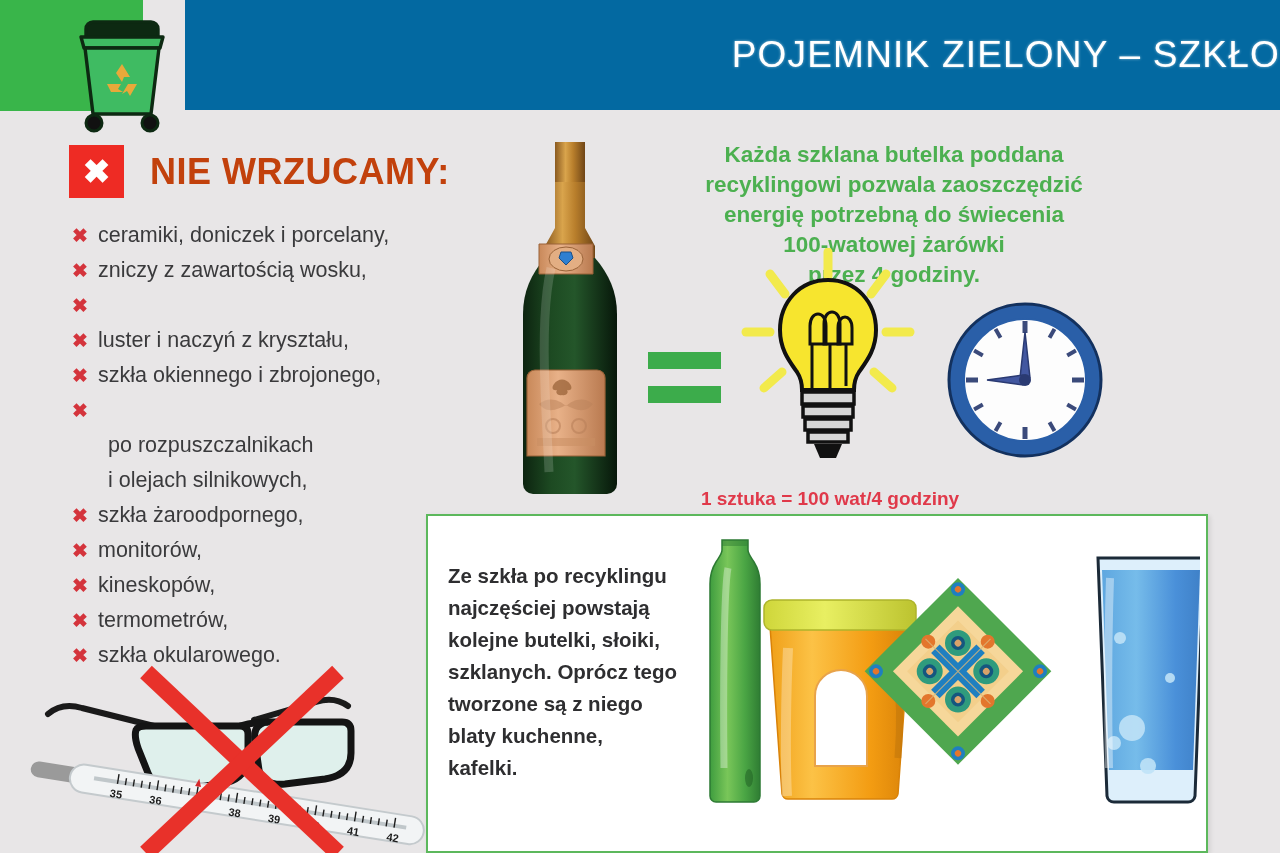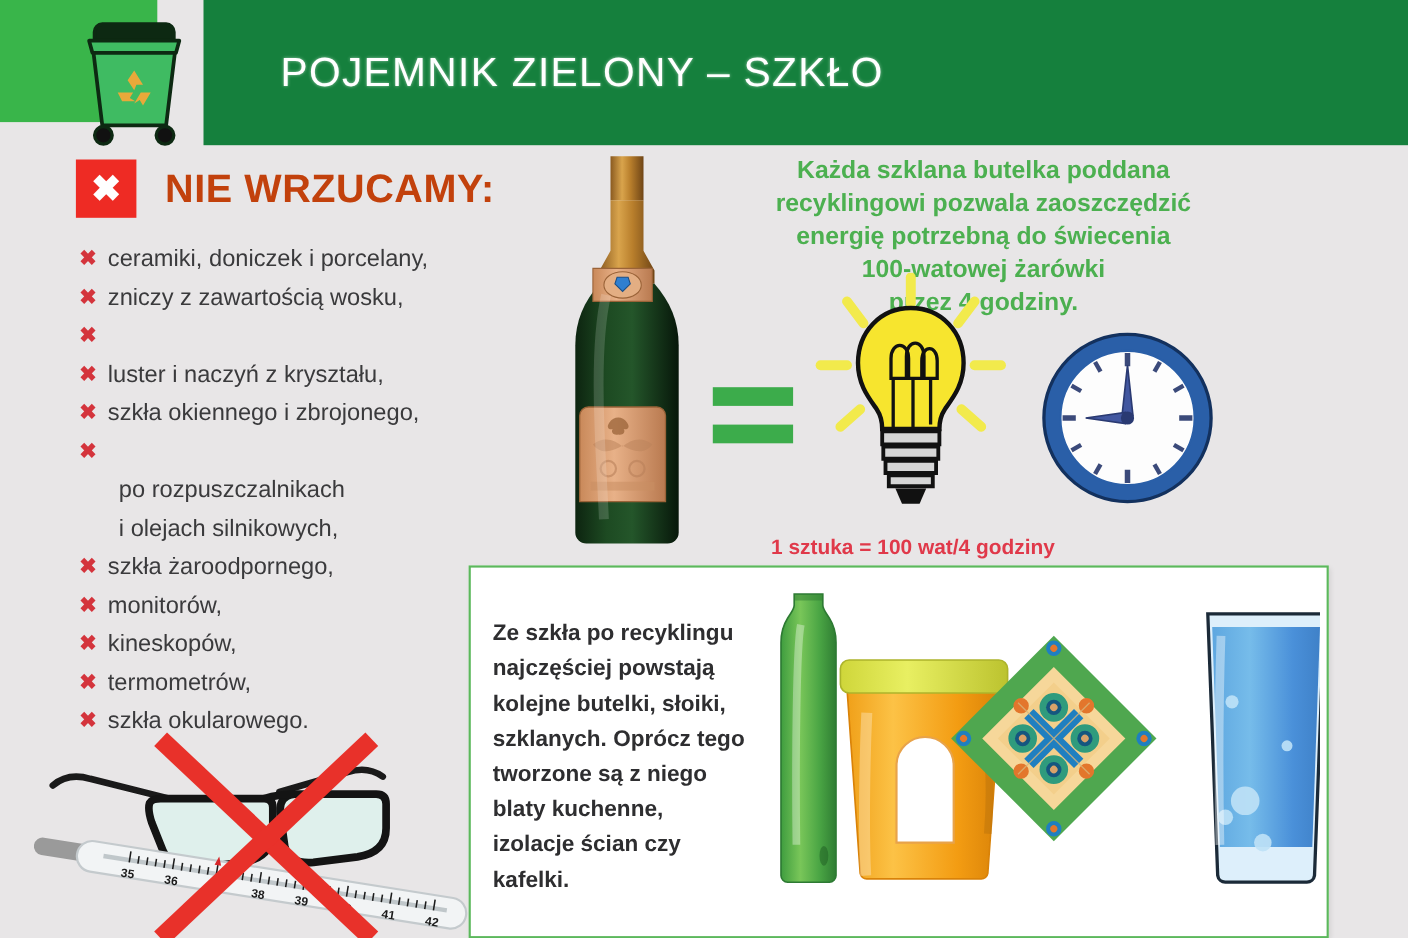--- a/index.html
+++ b/index.html
@@ -12,23 +12,23 @@
     overflow: hidden;
   }
   .stage { position: absolute; inset: 0; }
 
   
   .header-left-block {
     position: absolute; left: 0; top: 0; width: 143px; height: 111px;
     background: #39b54a;
   }
   .header-bar {
-    position: absolute; left: 185px; top: 0; right: 0; height: 132px;
-    background: #15803d;
-    display: flex; align-items: center; justify-content: flex-start;
+    position: absolute; left: 185px; top: 0; right: 0; height: 110px;
+    background: #0369a1;
+    display: flex; align-items: center; justify-content: flex-end;
   }
   .header-title {
     color: #ffffff;
     font-size: 37px;
     letter-spacing: 1.2px;
     font-weight: 400;
     text-shadow: 0 0 3px rgba(255,255,255,.55);
     padding-left: 70px;
   }
   .bin-icon { position: absolute; left: 63px; top: 8px; width: 118px; height: 128px; }
@@ -281,21 +281,20 @@
 
   <div class="white-box"></div>
 
   <div class="box-text">
     <div>Ze szkła po recyklingu</div>
     <div>najczęściej powstają</div>
     <div>kolejne butelki, słoiki,</div>
     <div>szklanych. Oprócz tego</div>
     <div>tworzone są z niego</div>
     <div>blaty kuchenne,</div>
-    <div>izolacje ścian czy</div>
     <div>kafelki.</div>
   </div>
 
   <svg class="products" viewBox="0 0 500 300">
     <defs>
       <linearGradient id="gGreenB" x1="0" x2="1">
         <stop offset="0" stop-color="#3f9d3f"></stop>
           <stop offset=".35" stop-color="#79c659"></stop>
         <stop offset=".7" stop-color="#4aa544"></stop>
           <stop offset="1" stop-color="#2f7d33"></stop>

